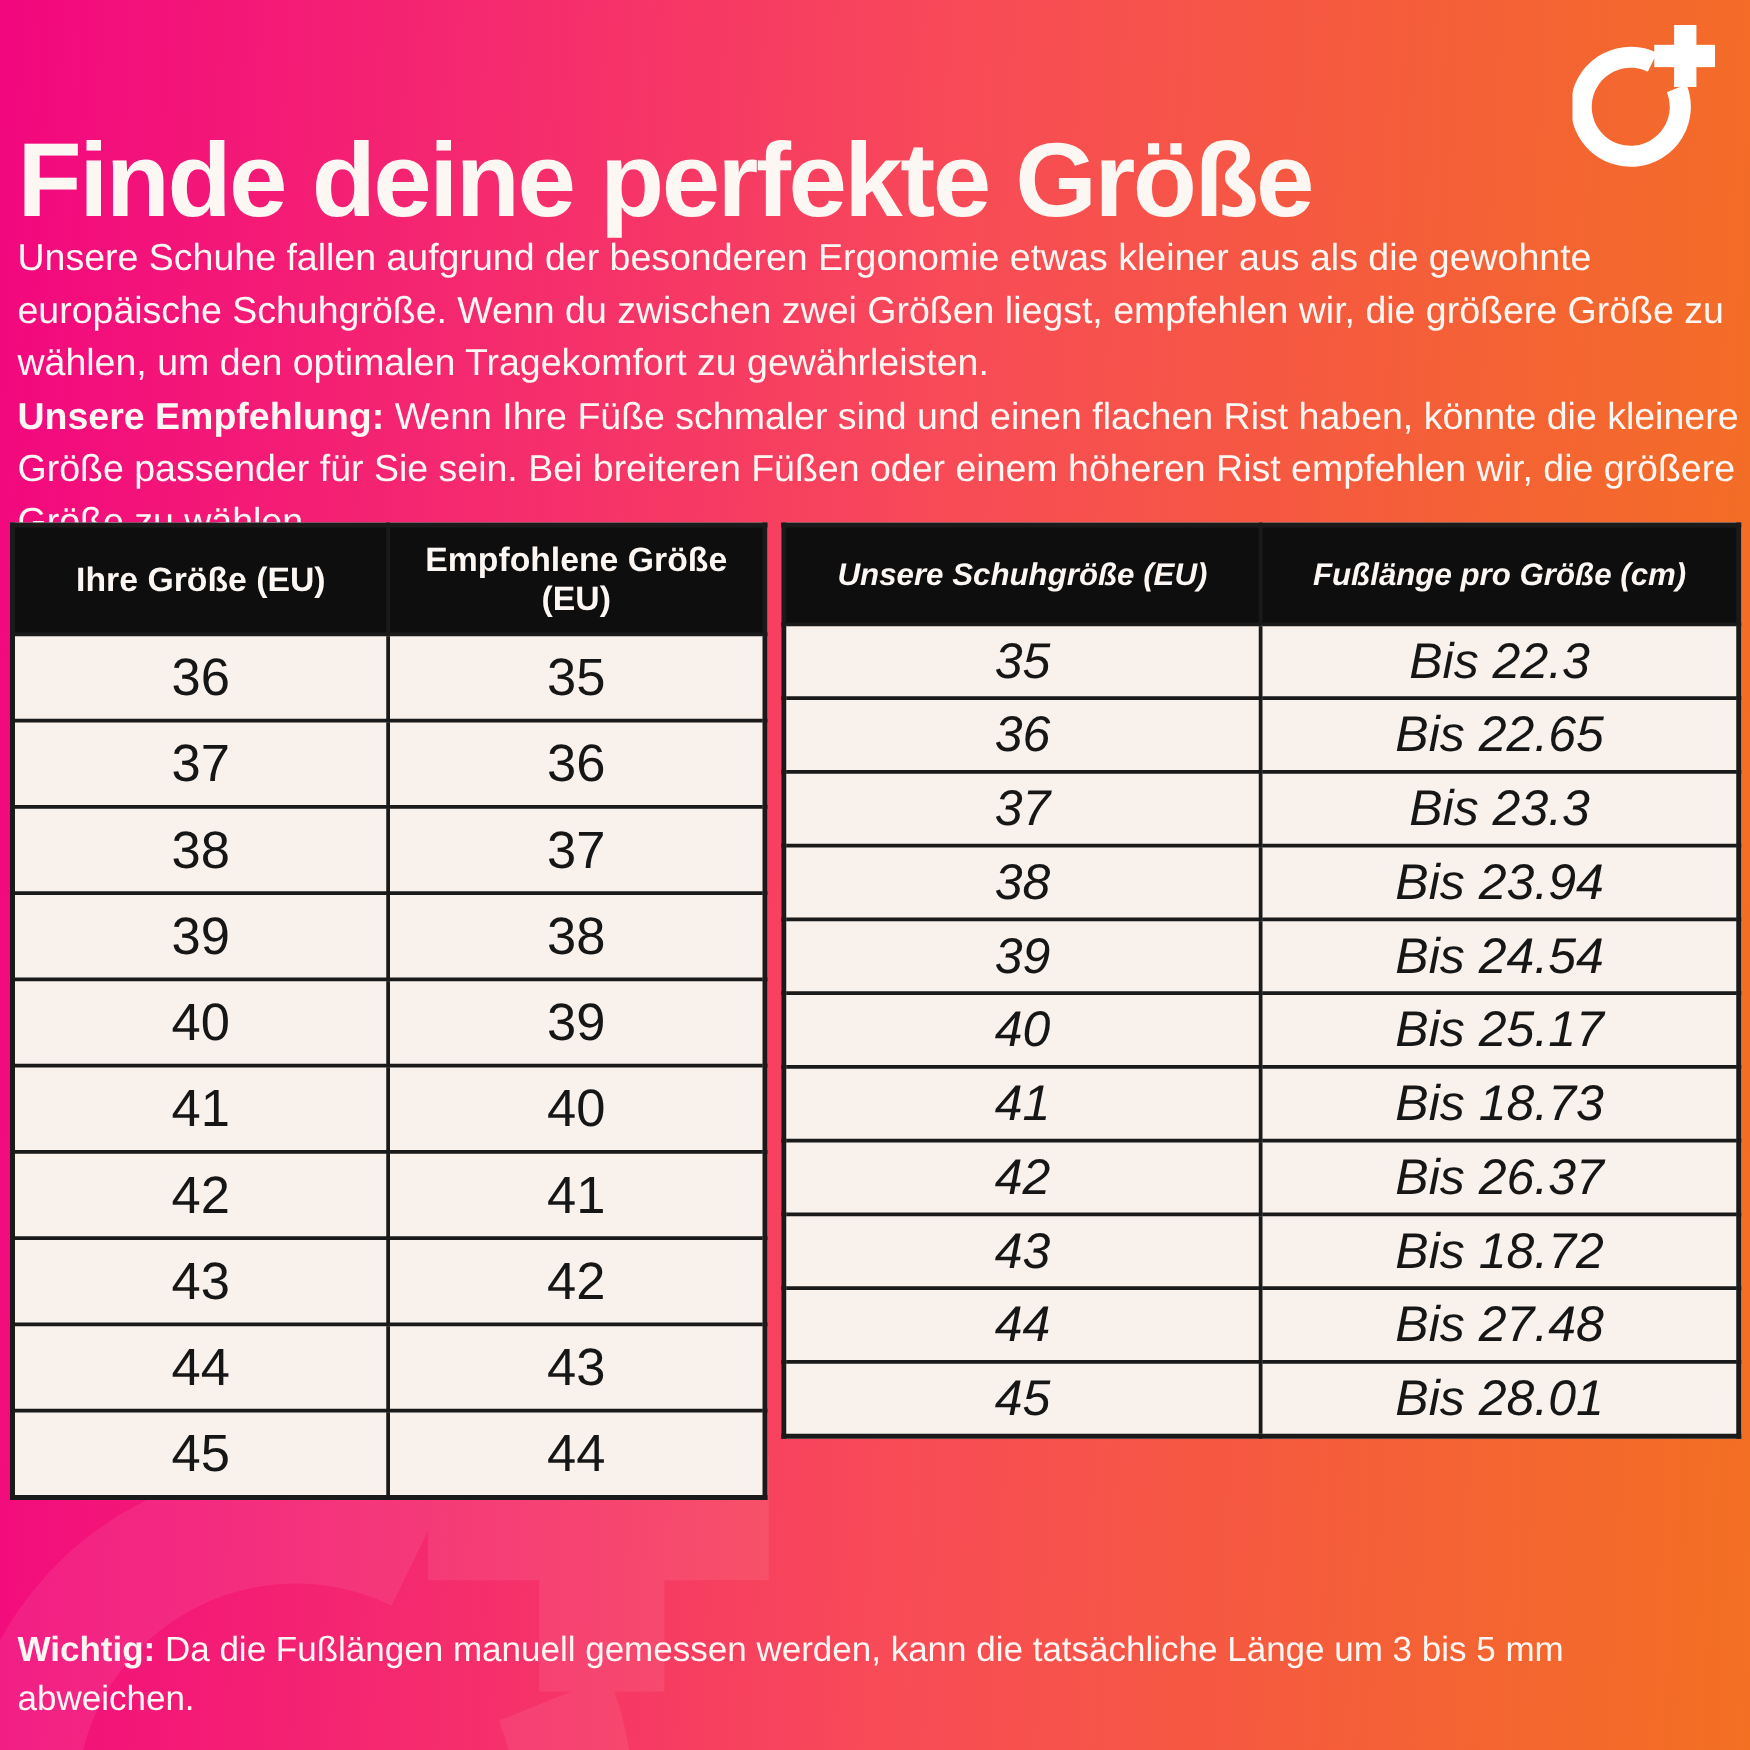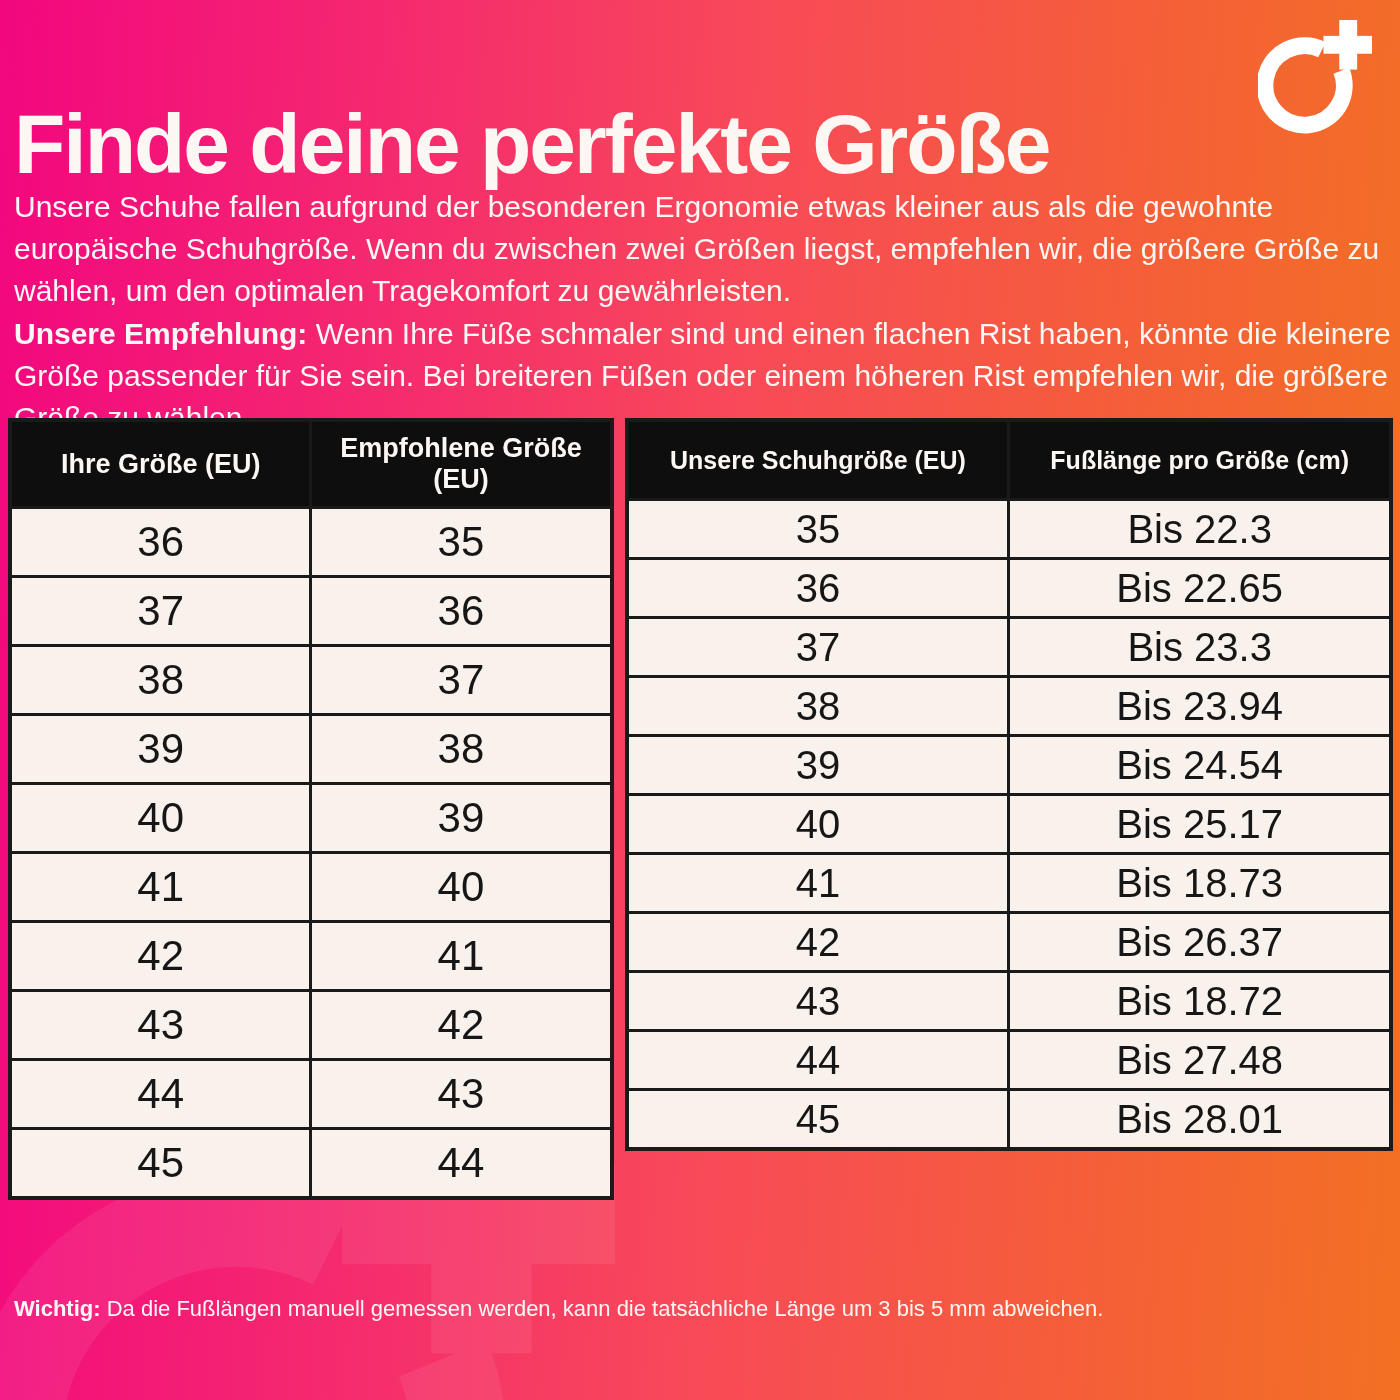--- a/index.html
+++ b/index.html
@@ -20,33 +20,33 @@
     color:#fdf7f4;
   }
   .logo{position:absolute;right:28px;top:20px;width:114px;height:114px;}
   
   .para{
     position:absolute;left:14px;width:1380px;
     font-size:30px;line-height:1.4;color:#fdf7f4;
   }
   .intro{top:156px;}
   .reco{top:283px;}
-  .footer{top:1272px;font-size:22px;}
+  .footer{top:1272px;font-size:28px;}
   .para b{font-weight:bold;}
   
   .tables{position:absolute;left:8px;top:418px;width:1385px;display:flex;gap:11px;align-items:flex-start;}
   table{border-collapse:collapse;background:#f8f1ec;color:#161616;}
   table,th,td{border:3px solid #1a1a1a;}
   table{border-width:4px;}
   th{background:#0e0e0e;color:#fdf7f4;font-weight:bold;text-align:center;vertical-align:middle;}
   td{text-align:center;vertical-align:middle;font-weight:normal;}
   .tbl-left{width:651px;}
   .tbl-left th{height:82px;font-size:27px;width:50%;}
   .tbl-left td{height:64px;font-size:42px;}
-  .tbl-right{width:826px;}
+  .tbl-right{width:826px;font-style:italic;}
   .tbl-right th{height:74px;font-size:25px;width:50%;}
   .tbl-right td{height:54px;font-size:40px;}
 </style>
 </head>
 <body>
 
 <div class="canvas">
 
   <svg class="watermark" viewBox="0 0 115 115" xmlns="http://www.w3.org/2000/svg" aria-hidden="true">
     <path d="M64.5 30 A40 40 0 1 0 84.1 51" fill="none" stroke="#ffffff" stroke-width="17"></path>

